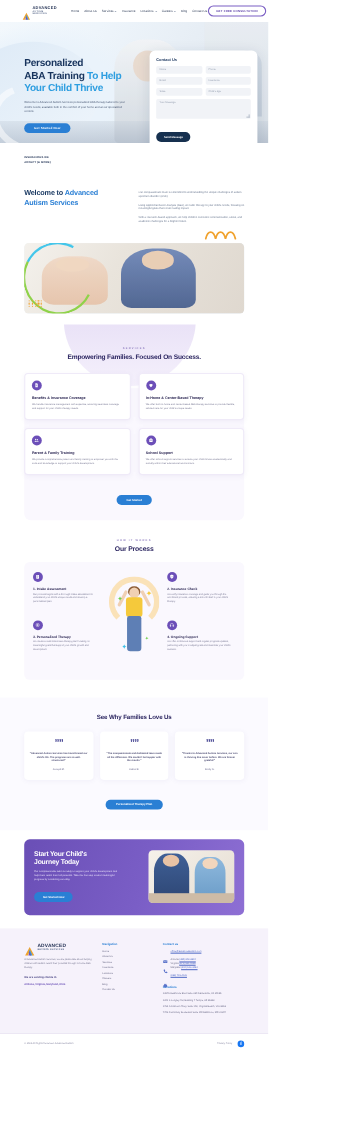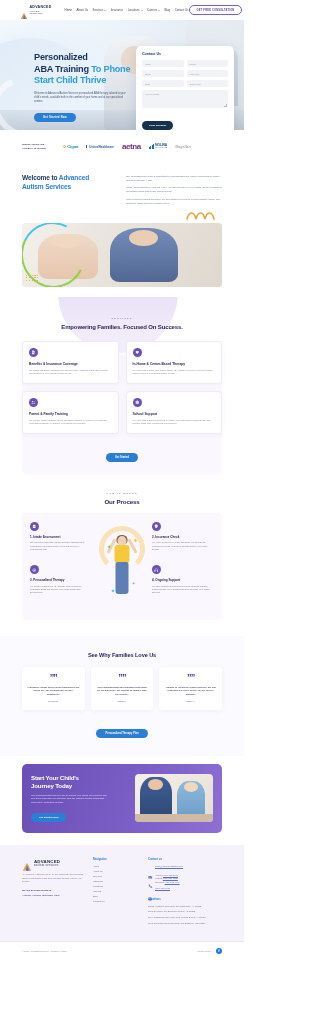--- a/index.html
+++ b/index.html
@@ -48,21 +48,21 @@
   .hero-ph .kid:after{content:"";position:absolute;left:17px;top:10px;width:26px;height:28px;border-radius:50%;
     background:#e8d4c3;opacity:.9;}
   .hero-ph .rightwall{position:absolute;right:0;top:0;width:58px;height:110px;
     background:linear-gradient(180deg,#e8edf2,#d7dde4);opacity:.9;}
   .hero-ph .rightwall:after{content:"";position:absolute;right:6px;top:26px;width:26px;height:60px;border-radius:14px 14px 0 0;
     background:linear-gradient(180deg,#cfd8e2,#b9c4d1);opacity:.8;}
   .hero-ph .floor{position:absolute;left:0;bottom:0;width:244px;height:20px;background:linear-gradient(180deg,rgba(198,208,219,.4),rgba(168,180,196,.6));}
   .hero-ph .swoosh{position:absolute;left:-8px;top:58px;width:70px;height:60px;border-radius:50%;
     border:6px solid rgba(255,255,255,.55);border-right-color:transparent;border-top-color:transparent;transform:rotate(22deg);}
 
-  .hero-copy{position:absolute;left:22px;top:32px;width:100px;z-index:5;margin-left:12px;}
+  .hero-copy{position:absolute;left:22px;top:32px;width:100px;z-index:5;}
   .hero-h1{font-size:9.2px;line-height:11.6px;font-weight:800;color:#17335c;letter-spacing:-.25px;}
   .hero-h1 .accent{color:#2e9ee0;}
   .hero-p{margin-top:5px;font-size:2.55px;line-height:4.1px;color:#4a5a75;width:92px;}
   .hero-btn{
     margin-top:7px;display:inline-block;background:#2a7fd4;color:#fff;border-radius:9px;
     padding:3.2px 9px;font-size:2.7px;font-weight:700;letter-spacing:.2px;
   }
 
   .hero-card{
     position:absolute;right:10px;top:26px;width:98px;background:#fff;border-radius:5px;
@@ -300,22 +300,22 @@
       <div class="blob1"></div>
       <div class="rightwall"></div>
       <div class="kid"></div>
       <div class="floor"></div>
       <div class="swoosh"></div>
     </div>
 
     <div class="hero-copy">
       <div class="hero-h1">
         <span>Personalized</span><br>
-        <span>ABA Training </span><span class="accent">To Phone</span><br>
-        <span class="accent">Start Child Thrive</span>
+        <span>ABA Training </span><span class="accent">To Help</span><br>
+        <span class="accent">Your Child Thrive</span>
       </div>
       <div class="hero-p">Welcome to Advanced Autism Services personalized ABA therapy tailored to your child's needs, available both in the comfort of your home and at our specialized centers.</div>
       <div class="hero-btn">Get Started Now</div>
     </div>
 
     <div class="hero-card">
       <div class="hc-title">Contact Us</div>
       <div class="hc-row">
         <div class="hc-field">Name</div>
         <div class="hc-field">Phone</div>
@@ -328,44 +328,20 @@
         <div class="hc-field">State</div>
         <div class="hc-field">Child's age</div>
       </div>
       <div class="hc-msg">Your Message</div>
       <div class="hc-btn">Send Message</div>
     </div>
   </div>
 
   <div class="insurers">
     <div class="ins-label">INSURANCES WE ACCEPT (&amp; MORE)</div>
-    <div class="ins-logos">
-      <span class="lg">
-        <i class="lg-dot"></i>
-        <span class="lg-cigna">Cigna</span>
-      </span>
-      <span class="lg lg-uhc">
-        <i class="bar"></i>
-          <span>UnitedHealthcare</span>
-      </span>
-      <span class="lg-aetna">aetna</span>
-      <span class="lg-molina">
-        <span class="bars">
-          <i style="height:2px"></i>
-            <i style="height:3.2px"></i>
-            <i style="height:4.2px"></i>
-            <i style="height:5px"></i>
-        </span>
-        <span class="t">
-          <b>MOLINA</b>
-          <s>HEALTHCARE</s>
-        </span>
-      </span>
-      <span class="lg-magellan">Magellan</span>
-    </div>
   </div>
 
   <div class="welcome">
     <div class="wel-h">
       <span class="b1">Welcome to </span><span>Advanced</span><br>
       <span>Autism Services</span>
     </div>
     <div class="wel-body">
       <p>Our compassionate team is committed to understanding the unique challenges of autism spectrum disorder (ASD).</p>
       <p>Using Applied Behavior Analysis (ABA), we tailor therapy to your child's needs, focusing on meaningful goals that create lasting impact.</p>

